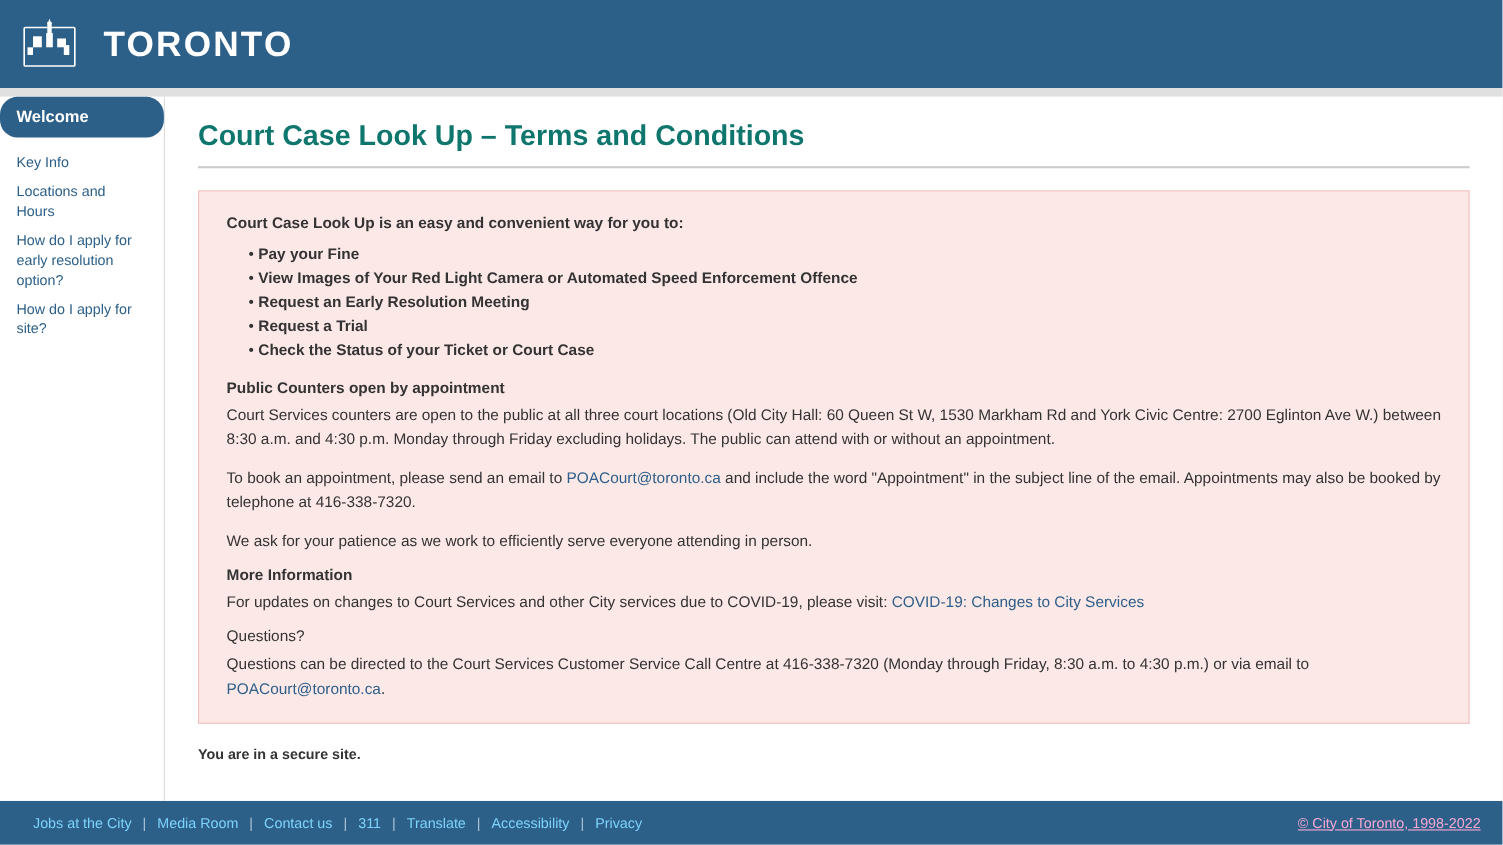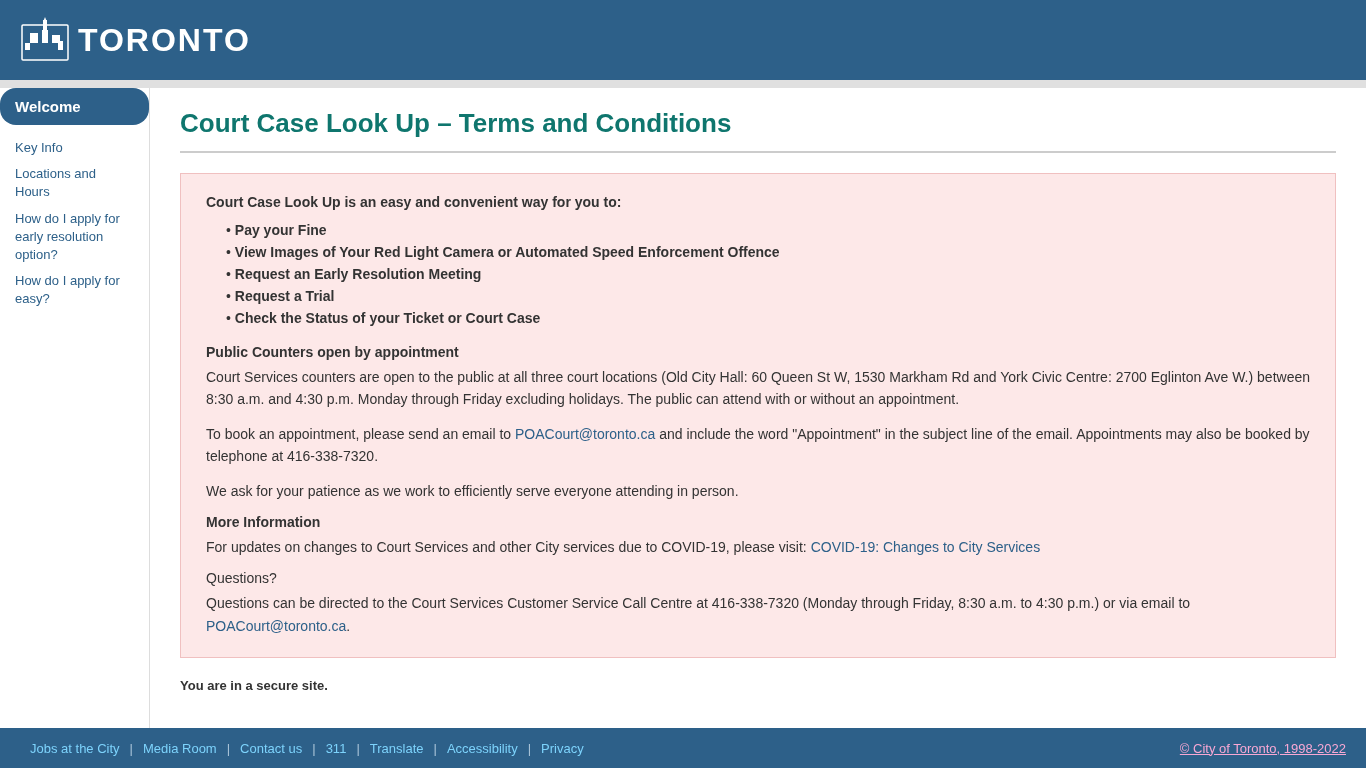--- a/index.html
+++ b/index.html
@@ -9,21 +9,21 @@
     #header {
       background-color: #2d6089;
       padding: 10px 20px;
       display: flex;
       align-items: center;
       height: 80px;
     }
     #logo-area {
       display: flex;
       align-items: center;
-      gap: 8px;
+      gap: 24px;
     }
     #logo-icon {
       width: 50px;
       height: 50px;
     }
     #logo-text {
       color: white;
       font-size: 32px;
       font-weight: bold;
       text-transform: uppercase;
@@ -222,21 +222,21 @@
 <div id="sub-header"></div>
 
 <div id="main-wrapper">
 
   <div id="sidebar">
     <div id="sidebar-welcome">Welcome</div>
     <nav id="sidebar-nav">
       <a class="sidebar-link" href="#">Key Info</a>
       <a class="sidebar-link" href="#">Locations and Hours</a>
       <a class="sidebar-link" href="#">How do I apply for early resolution option?</a>
-      <a class="sidebar-link" href="#">How do I apply for easy?</a>
+      <a class="sidebar-link" href="#">How do I apply for site?</a>
     </nav>
   </div>
 
   <div id="content">
     <h1 id="page-title">Court Case Look Up – Terms and Conditions</h1>
     <hr id="title-hr">
 
     <div id="info-box">
       <p id="info-box-intro">Court Case Look Up is an easy and convenient way for you to:</p>
 

